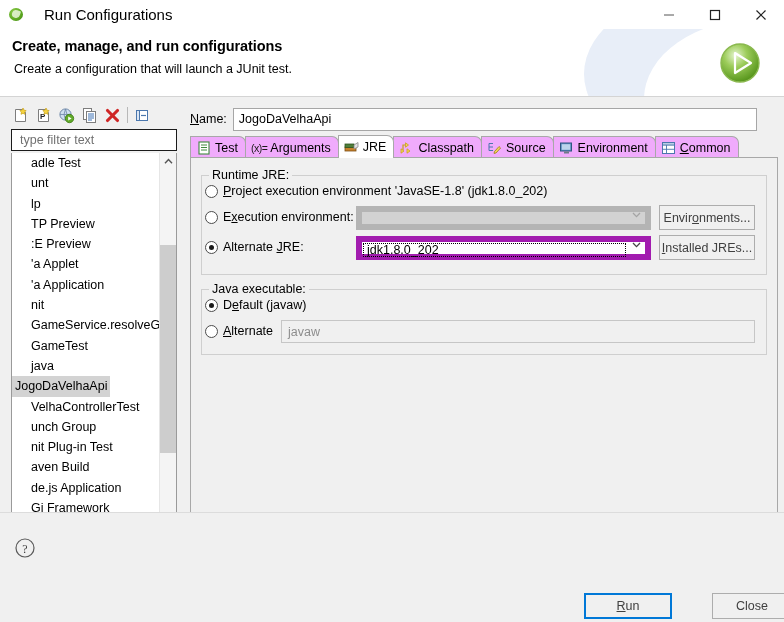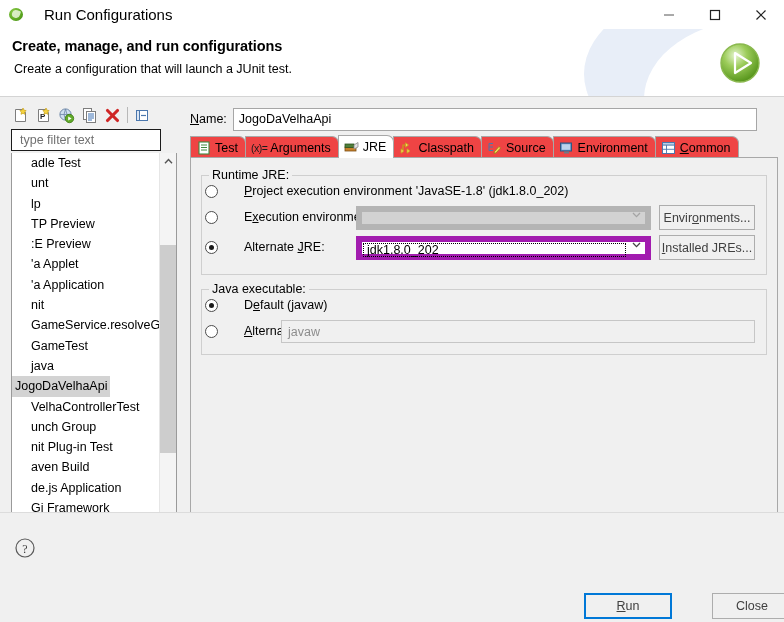--- a/index.html
+++ b/index.html
@@ -150,21 +150,21 @@
   }
   .tool-sep {
     width: 1px; height: 16px;
     background: #b8b8b8;
     margin: 0 4px 0 2px;
   }
 
   .filter-box {
     position: absolute;
     left: 4px; top: 27px;
-    width: 150px; height: 22px;
+    width: 166px; height: 22px;
     border: 1px solid #1b1b1b;
     background: #ffffff;
     box-sizing: border-box;
     font-family: "Liberation Sans", sans-serif;
     font-size: 12.5px;
     color: #707070;
     padding: 0 0 0 8px;
     line-height: 20px;
     outline: none;
   }
@@ -280,21 +280,21 @@
     width: 588px; height: 23px;
     display: flex;
     align-items: flex-end;
   }
   .tab {
     height: 22px;
     display: flex;
     align-items: center;
     padding: 0 7px 0 5px;
     font-size: 12.5px;
-    background: #ef4444;
+    background: #f0abfc;
     border: 1px solid #a8a8a8;
     border-bottom: none;
     border-radius: 0 7px 0 0;
     margin-right: -1px;
     box-sizing: border-box;
     position: relative;
     white-space: nowrap;
   }
   .tab.active {
     background: #ffffff;
@@ -335,21 +335,20 @@
     background: #f0f0f0;
     padding: 0 3px;
     font-size: 12.5px;
   }
 
   .radio-row {
     position: absolute;
     display: flex;
     align-items: center;
     font-size: 12.5px;
-    gap: 21px;
   }
   .radio {
     width: 13px; height: 13px;
     border-radius: 50%;
     border: 1px solid #4c4c4c;
     background: #fff;
     margin-right: 5px;
     flex: none;
     position: relative;
     box-sizing: border-box;

